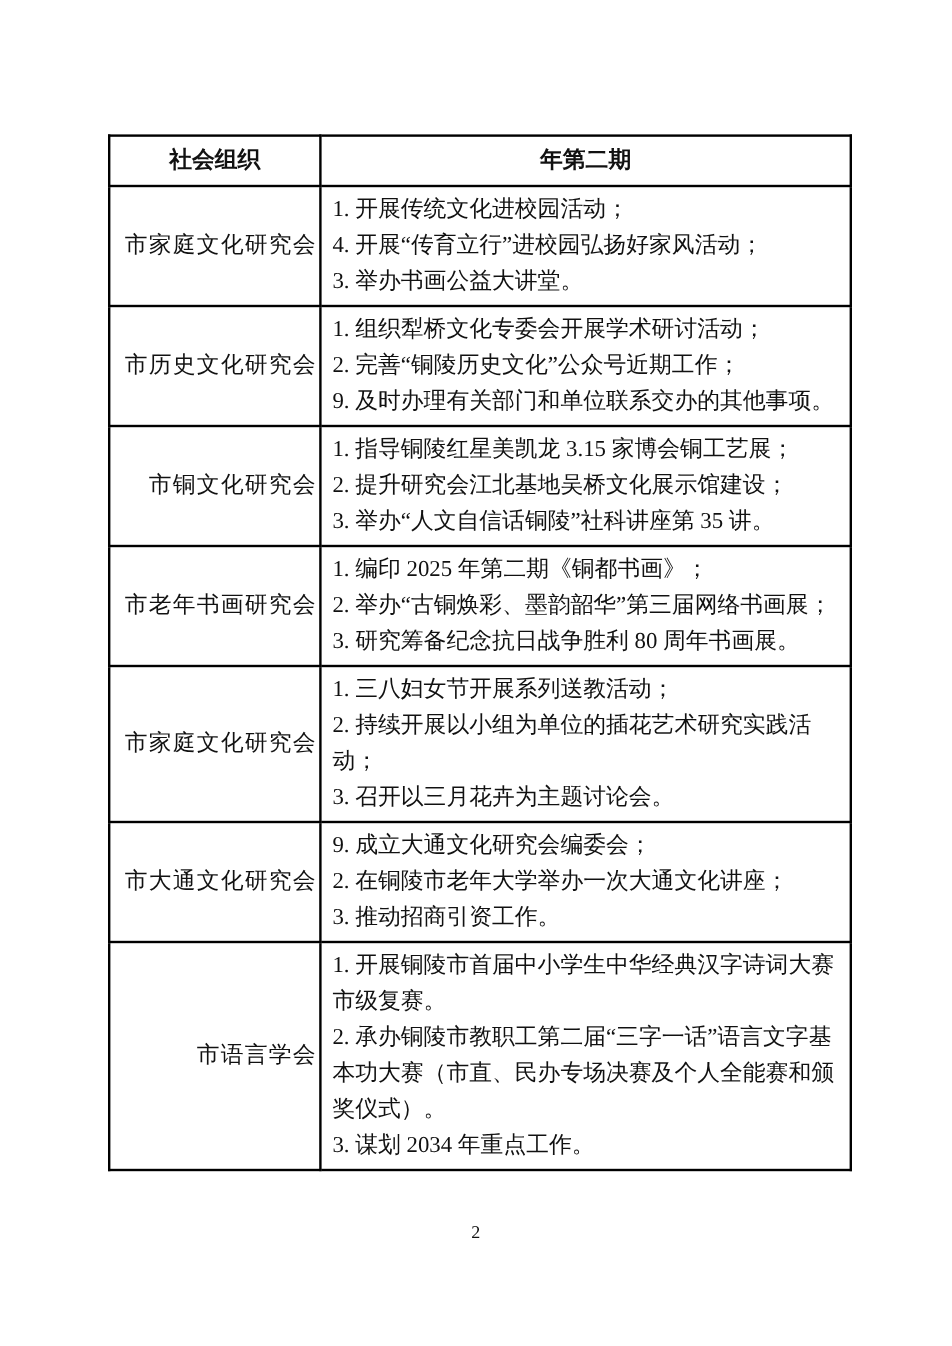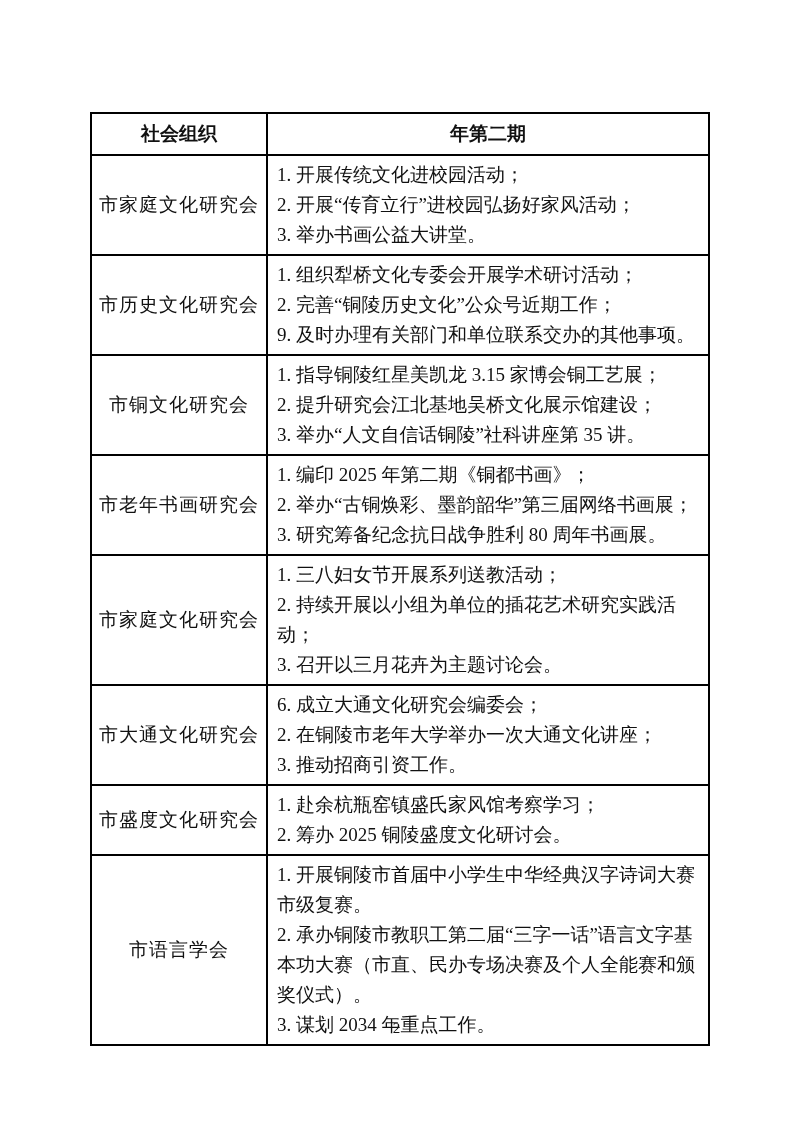--- a/index.html
+++ b/index.html
@@ -34,21 +34,21 @@
     color: #111111;
     vertical-align: middle;
   }
   table.org-table th {
     height: 40px;
     text-align: center;
     font-weight: bold;
     padding: 0;
   }
   td.org-cell {
-    text-align: center;
+    text-align: right;
     letter-spacing: 1px;
     padding: 4px 2px;
     margin-top: 17px;
   }
   td.activities-cell {
     text-align: left;
     padding: 4px 4px 4px 9px;
     border-radius: 14px;
   }
   .activity-line {
@@ -79,21 +79,21 @@
       <tr>
         <th>社会组织</th>
         <th>年第二期</th>
       </tr>
     </thead>
     <tbody>
         <tr>
           <td class="org-cell">市家庭文化研究会</td>
           <td class="activities-cell">
             <div class="activity-line">1. 开展传统文化进校园活动；</div>
-            <div class="activity-line">2. 开展“传育立行”进校园弘扬好家风活动；</div>
+            <div class="activity-line">4. 开展“传育立行”进校园弘扬好家风活动；</div>
             <div class="activity-line">3. 举办书画公益大讲堂。</div>
           </td>
         </tr>
         <tr>
           <td class="org-cell">市历史文化研究会</td>
           <td class="activities-cell">
             <div class="activity-line">1. 组织犁桥文化专委会开展学术研讨活动；</div>
             <div class="activity-line">2. 完善“铜陵历史文化”公众号近期工作；</div>
             <div class="activity-line">9. 及时办理有关部门和单位联系交办的其他事项。</div>
           </td>
@@ -118,30 +118,23 @@
           <td class="org-cell">市家庭文化研究会</td>
           <td class="activities-cell">
             <div class="activity-line">1. 三八妇女节开展系列送教活动；</div>
             <div class="activity-line">2. 持续开展以小组为单位的插花艺术研究实践活动；</div>
             <div class="activity-line">3. 召开以三月花卉为主题讨论会。</div>
           </td>
         </tr>
         <tr>
           <td class="org-cell">市大通文化研究会</td>
           <td class="activities-cell">
-            <div class="activity-line">6. 成立大通文化研究会编委会；</div>
+            <div class="activity-line">9. 成立大通文化研究会编委会；</div>
             <div class="activity-line">2. 在铜陵市老年大学举办一次大通文化讲座；</div>
             <div class="activity-line">3. 推动招商引资工作。</div>
-          </td>
-        </tr>
-        <tr>
-          <td class="org-cell">市盛度文化研究会</td>
-          <td class="activities-cell">
-            <div class="activity-line">1. 赴余杭瓶窑镇盛氏家风馆考察学习；</div>
-            <div class="activity-line">2. 筹办 2025 铜陵盛度文化研讨会。</div>
           </td>
         </tr>
         <tr>
           <td class="org-cell">市语言学会</td>
           <td class="activities-cell">
             <div class="activity-line">1. 开展铜陵市首届中小学生中华经典汉字诗词大赛市级复赛。</div>
             <div class="activity-line">2. 承办铜陵市教职工第二届“三字一话”语言文字基本功大赛（市直、民办专场决赛及个人全能赛和颁奖仪式）。</div>
             <div class="activity-line">3. 谋划 2034 年重点工作。</div>
           </td>
         </tr>

